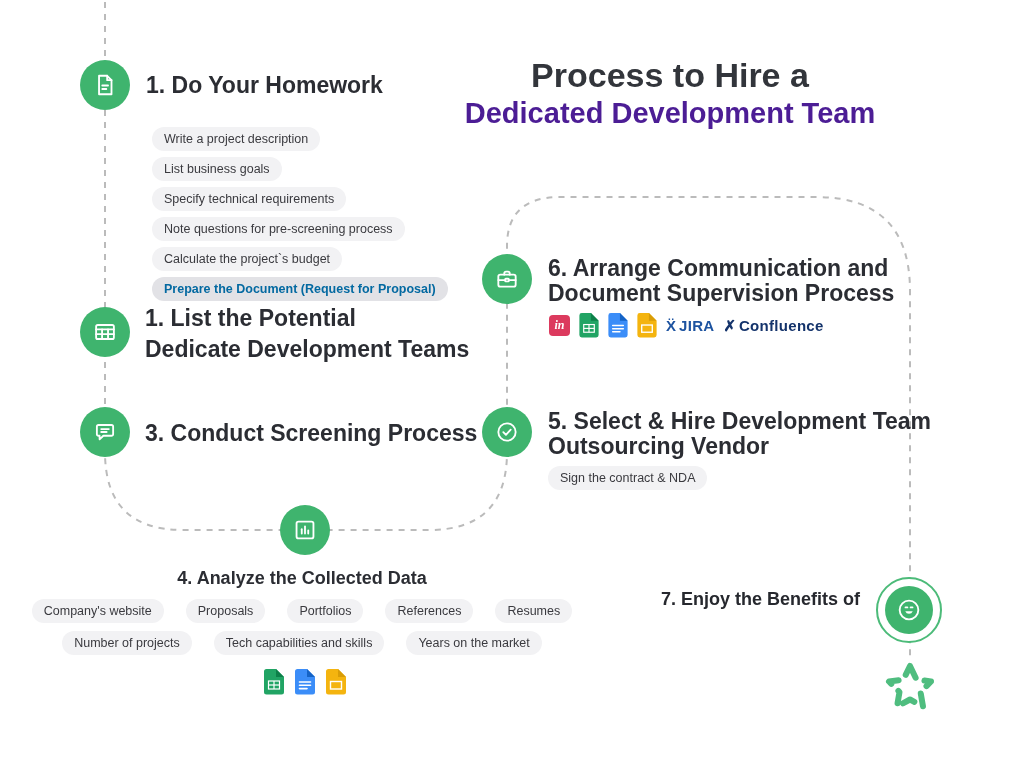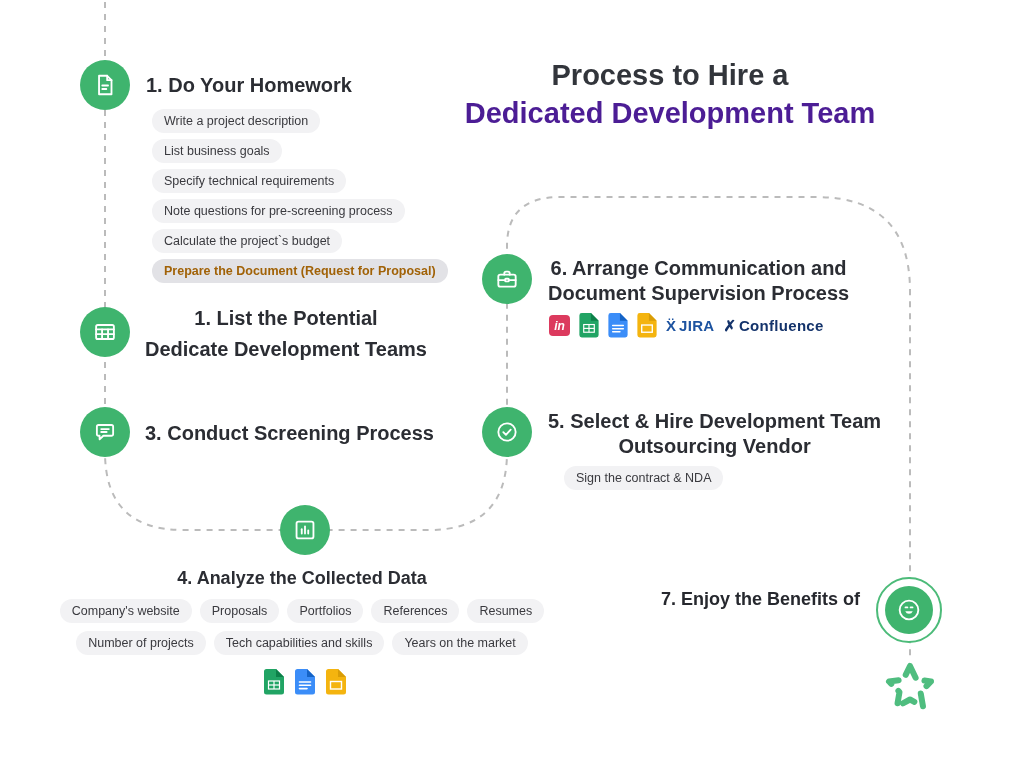--- a/index.html
+++ b/index.html
@@ -9,38 +9,38 @@
   
   .connector { position:absolute; inset:0; z-index:0; }
 
   
   .node { position:absolute; width:50px; height:50px; border-radius:50%;
           background:#3fb46e; display:flex; align-items:center; justify-content:center; z-index:2; }
   .node svg { display:block; }
 
   
   .main-title { position:absolute; left:420px; top:56px; width:500px; text-align:center; z-index:2; }
-  .main-title .t1 { font-size:29px; font-weight:700; color:#32353b; line-height:38px; }
+  .main-title .t1 { font-size:34px; font-weight:700; color:#32353b; line-height:38px; }
   .main-title .t2 { font-size:29px; font-weight:700; color:#4c1d95; line-height:38px; }
 
-  .step-heading { position:absolute; font-size:20px; font-weight:600; color:#2b2d33; z-index:2; line-height:24.5px;text-align:center; }
+  .step-heading { position:absolute; font-size:23px; font-weight:600; color:#2b2d33; z-index:2; line-height:24.5px; }
 
   
   .pill { display:inline-block; background:#f2f2f4; color:#3a3a3f; font-size:12.5px;
           padding:5px 12px; border-radius:13px; white-space:nowrap; line-height:14px; }
-  .pill.hl { background:#e2e2e6; color:#a16207; font-weight:700; }
+  .pill.hl { background:#e2e2e6; color:#0369a1; font-weight:700; }
   .pill-col { position:absolute; display:flex; flex-direction:column; align-items:flex-start; gap:6px; z-index:2; }
   .pill-rows { position:absolute; left:62px; top:599px; width:480px; z-index:2; text-align:center; }
-  .pill-rows .row { display:flex; justify-content:center; gap:8px; margin-bottom:8px; }
+  .pill-rows .row { display:flex; justify-content:center; gap:22px; margin-bottom:8px; }
 
   
   .tools { position:absolute; display:flex; align-items:center; gap:10px; z-index:2; }
   .invision { width:21px; height:21px; border-radius:4px; background:#dc3a5e; color:#fff;
               display:flex; align-items:center; justify-content:center;
-              font-family:Liberation Sans, sans-serif; font-style:italic; font-weight:700; font-size:12px; }
+              font-family:Liberation Serif, serif; font-style:italic; font-weight:700; font-size:12px; }
   .atl { display:flex; align-items:center; gap:3px; font-weight:700; }
   .jira-glyph, .jira-text { color:#1d53a0; }
   .conf-glyph, .conf-text { color:#14336b; }
   .jira-glyph, .conf-glyph { font-size:15px; font-weight:700; }
   .jira-text, .conf-text { font-size:15px; letter-spacing:0.3px; }
 
   
   .step7-text { position:absolute; right:164px; top:587px; text-align:right; z-index:2; }
   .step7-text .l1 { font-size:18px; font-weight:700; color:#26282e; line-height:24.5px; }
   .step7-text .l2 { font-size:18px; font-weight:700; color:#4cbb79; line-height:24.5px; }
@@ -69,21 +69,21 @@
     <svg width="26" height="26" viewBox="0 0 24 24">
       <g fill="none" stroke="#fff" stroke-width="1.7" stroke-linecap="round" stroke-linejoin="round">
         <path d="M6.5 3.5 H14 L18 7.5 V20.5 H6.5 Z"></path>
         <path d="M14 3.5 V7.5 H18"></path>
         <line x1="9.5" y1="12.5" x2="14.8" y2="12.5"></line>
         <line x1="9.5" y1="15.7" x2="13.2" y2="15.7"></line>
       </g>
     </svg>
   </div>
   <div class="step-heading" style="left:146px; top:73px;">1. Do Your Homework</div>
-  <div class="pill-col" style="left:152px; top:109px;">
+  <div class="pill-col" style="left:152px; top:127px;">
     <div class="pill">Write a project description</div>
     <div class="pill">List business goals</div>
     <div class="pill">Specify technical requirements</div>
     <div class="pill">Note questions for pre-screening process</div>
     <div class="pill">Calculate the project`s budget</div>
     <div class="pill hl">Prepare the Document (Request for Proposal)</div>
   </div>
 
   <div class="node" style="left:80px; top:307px;">
     <svg width="26" height="26" viewBox="0 0 24 24">
@@ -220,21 +220,21 @@
       <g fill="none" stroke="#fff" stroke-width="1.7" stroke-linecap="round" stroke-linejoin="round">
         <circle cx="12" cy="12" r="8"></circle>
         <path d="M8.6 12.2 L11 14.6 L15.4 9.8"></path>
       </g>
     </svg>
   </div>
   <div class="step-heading" style="left:548px; top:409px;">
     <div>5. Select &amp; Hire Development Team</div>
     <div>Outsourcing Vendor</div>
   </div>
-  <div class="pill-col" style="left:564px; top:466px; gap:25px;">
+  <div class="pill-col" style="left:548px; top:466px; gap:25px;">
     <div class="pill">Sign the contract &amp; NDA</div>
   </div>
 
   <div class="step7-text">
     <div class="l1">7. Enjoy the Benefits of</div>
   </div>
   <div class="node-ring">
     <div class="inner">
       <svg width="28" height="28" viewBox="0 0 24 24">
         <g fill="none" stroke="#fff" stroke-width="1.6" stroke-linecap="round">

